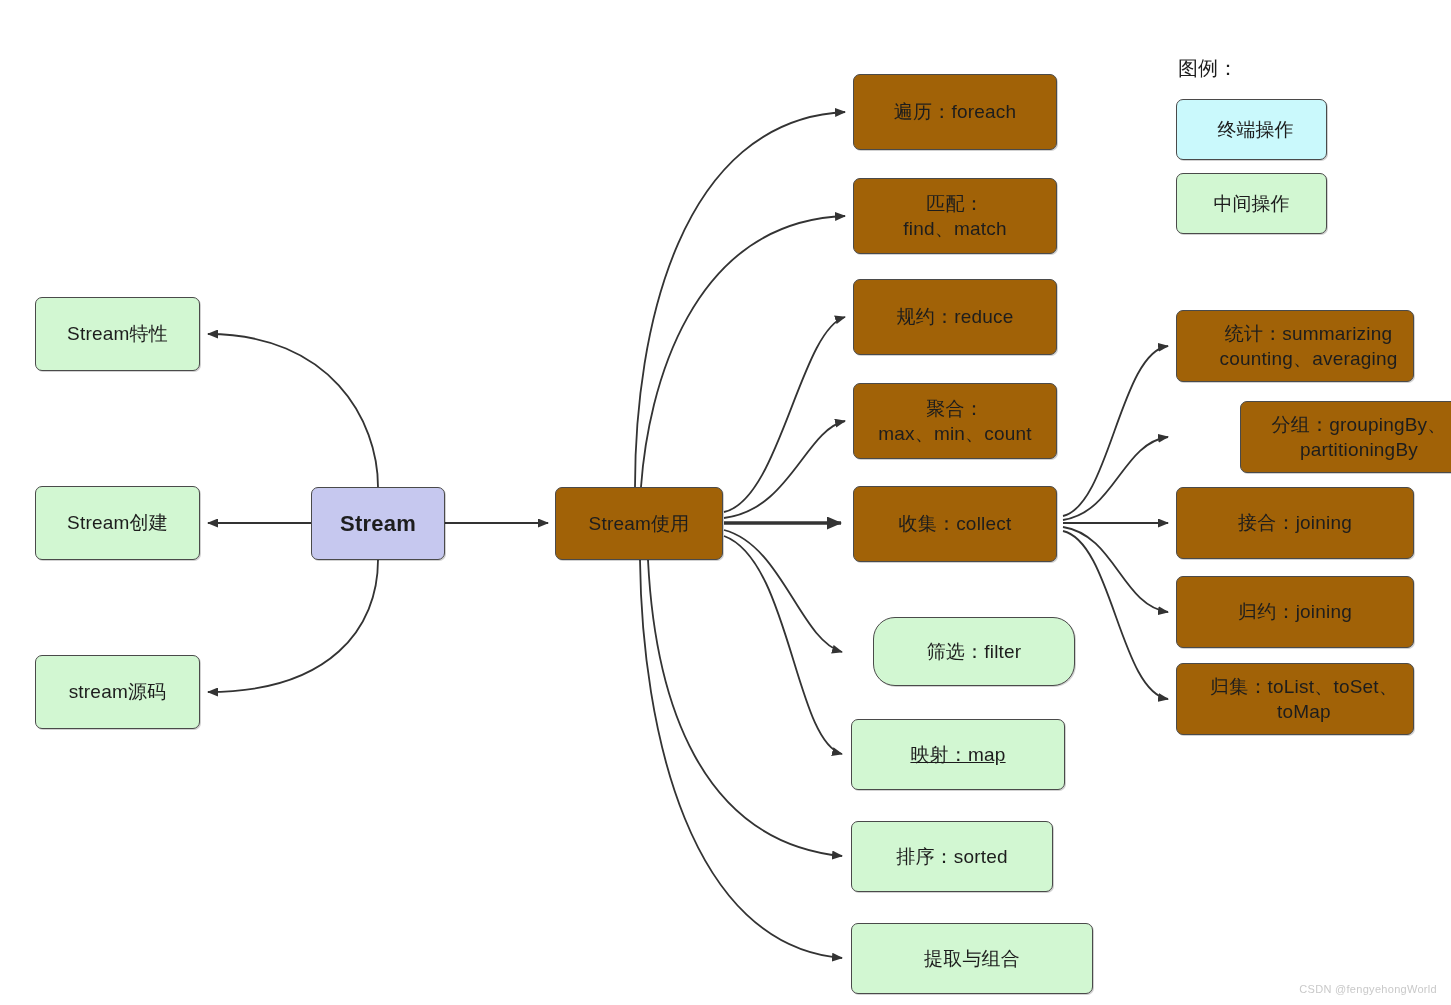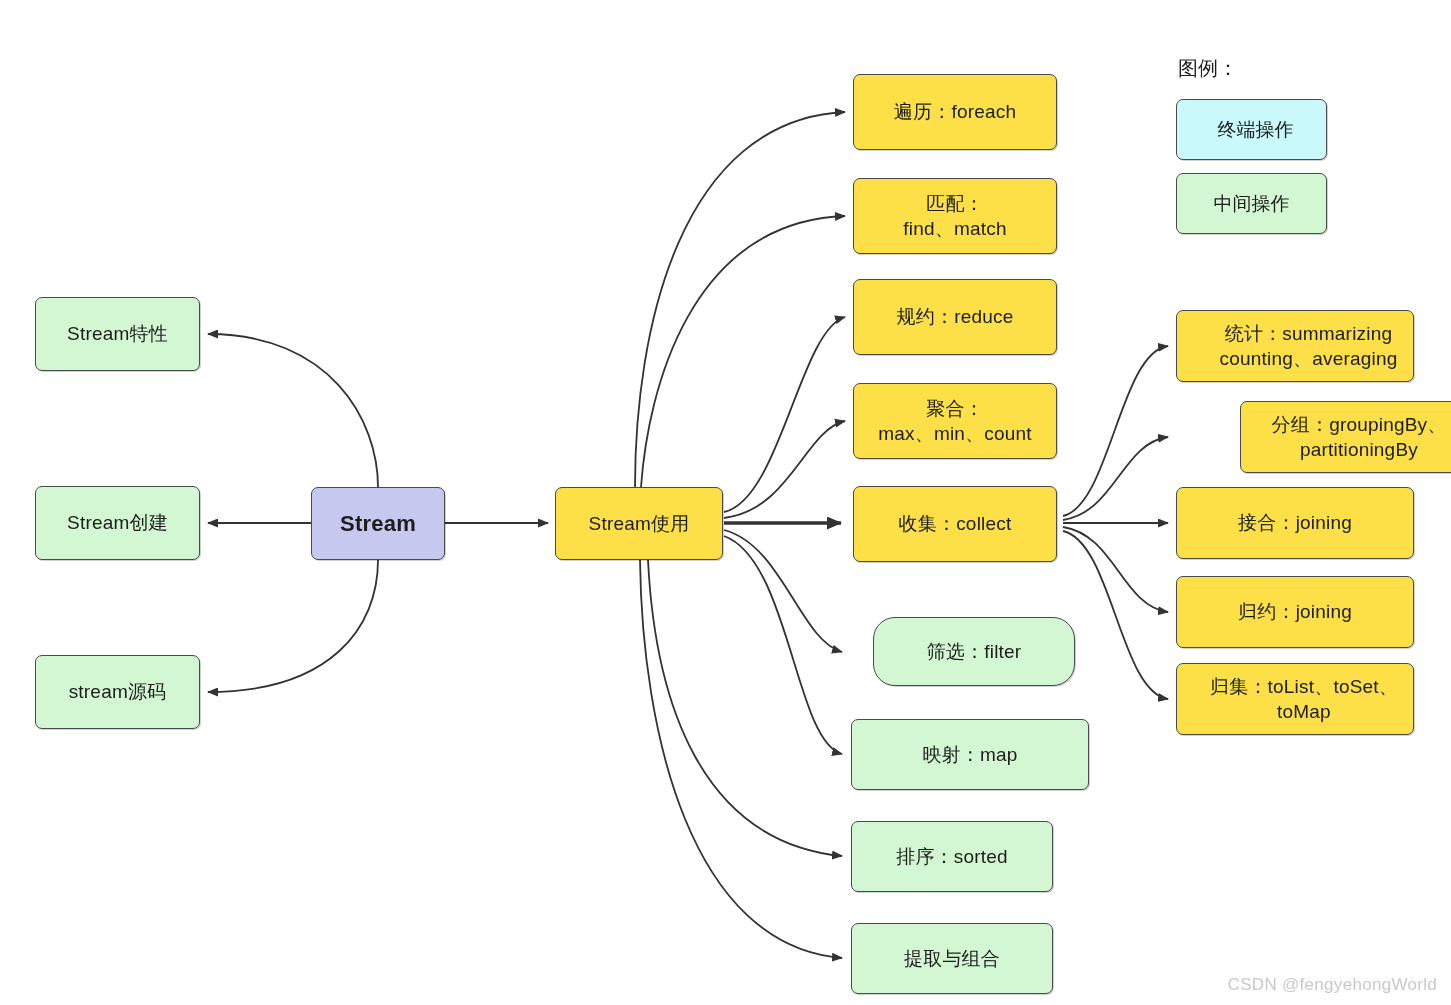--- a/index.html
+++ b/index.html
@@ -32,21 +32,21 @@
     align-items: center;
     justify-content: center;
     text-align: center;
     color: #1d1d1d;
     font-size: 19px;
     line-height: 1.32;
     padding: 2px 6px;
     letter-spacing: 0.2px;
     box-shadow: 1px 1px 0 rgba(0,0,0,0.18);
   }
-  .node.terminal { background: #fde047; }
+  .node.terminal { background: #a16207; }
   .node.intermediate { background: #d2f7d2; }
   .node.root {
     background: #c6c8ef;
     font-weight: bold;
     font-size: 22px;
   }
   .node .txt { display: block; white-space: pre-line; }
   .legend-title {
     position: absolute;
     font-size: 20px;
@@ -63,21 +63,21 @@
     font-size: 19px;
     color: #1d1d1d;
     box-shadow: 1px 1px 0 rgba(0,0,0,0.18);
   }
   .legend-box.terminal { background: #caf9fc; padding-left: 8px; }
   .legend-box.intermediate { background: #d2f7d2; }
   .watermark {
     position: absolute;
     right: 14px;
     bottom: 10px;
-    font-size: 17px;
+    font-size: 11px;
     color: #c9c9c9;
     letter-spacing: 0.3px;
   }
 </style>
 </head>
 <body>
 
 <div id="canvas">
 
   <svg class="edges" viewBox="0 0 1451 1005">
@@ -150,27 +150,27 @@
     <span class="txt">聚合：
 max、min、count</span>
   </div>
   <div class="node terminal" style="left:853px; top:486px; width:204px; height:76px;">
     <span class="txt">收集：collect</span>
   </div>
 
   <div class="node intermediate" style="left:873px; top:617px; width:202px; height:69px;border-radius:22px;">
     <span class="txt">筛选：filter</span>
   </div>
-  <div class="node intermediate" style="left:851px; top:719px; width:238px; height:71px;">
+  <div class="node intermediate" style="left:851px; top:719px; width:214px; height:71px;text-decoration:underline;">
     <span class="txt">映射：map</span>
   </div>
   <div class="node intermediate" style="left:851px; top:821px; width:202px; height:71px;">
     <span class="txt">排序：sorted</span>
   </div>
-  <div class="node intermediate" style="left:851px; top:923px; width:202px; height:71px;">
+  <div class="node intermediate" style="left:851px; top:923px; width:242px; height:71px;">
     <span class="txt">提取与组合</span>
   </div>
 
   <div class="node terminal" style="left:1176px; top:310px; width:238px; height:72px;padding-left:33px;">
     <span class="txt">统计：summarizing
 counting、averaging</span>
   </div>
   <div class="node terminal" style="left:1240px; top:401px; width:238px; height:72px;">
     <span class="txt">分组：groupingBy、
 partitioningBy</span>

